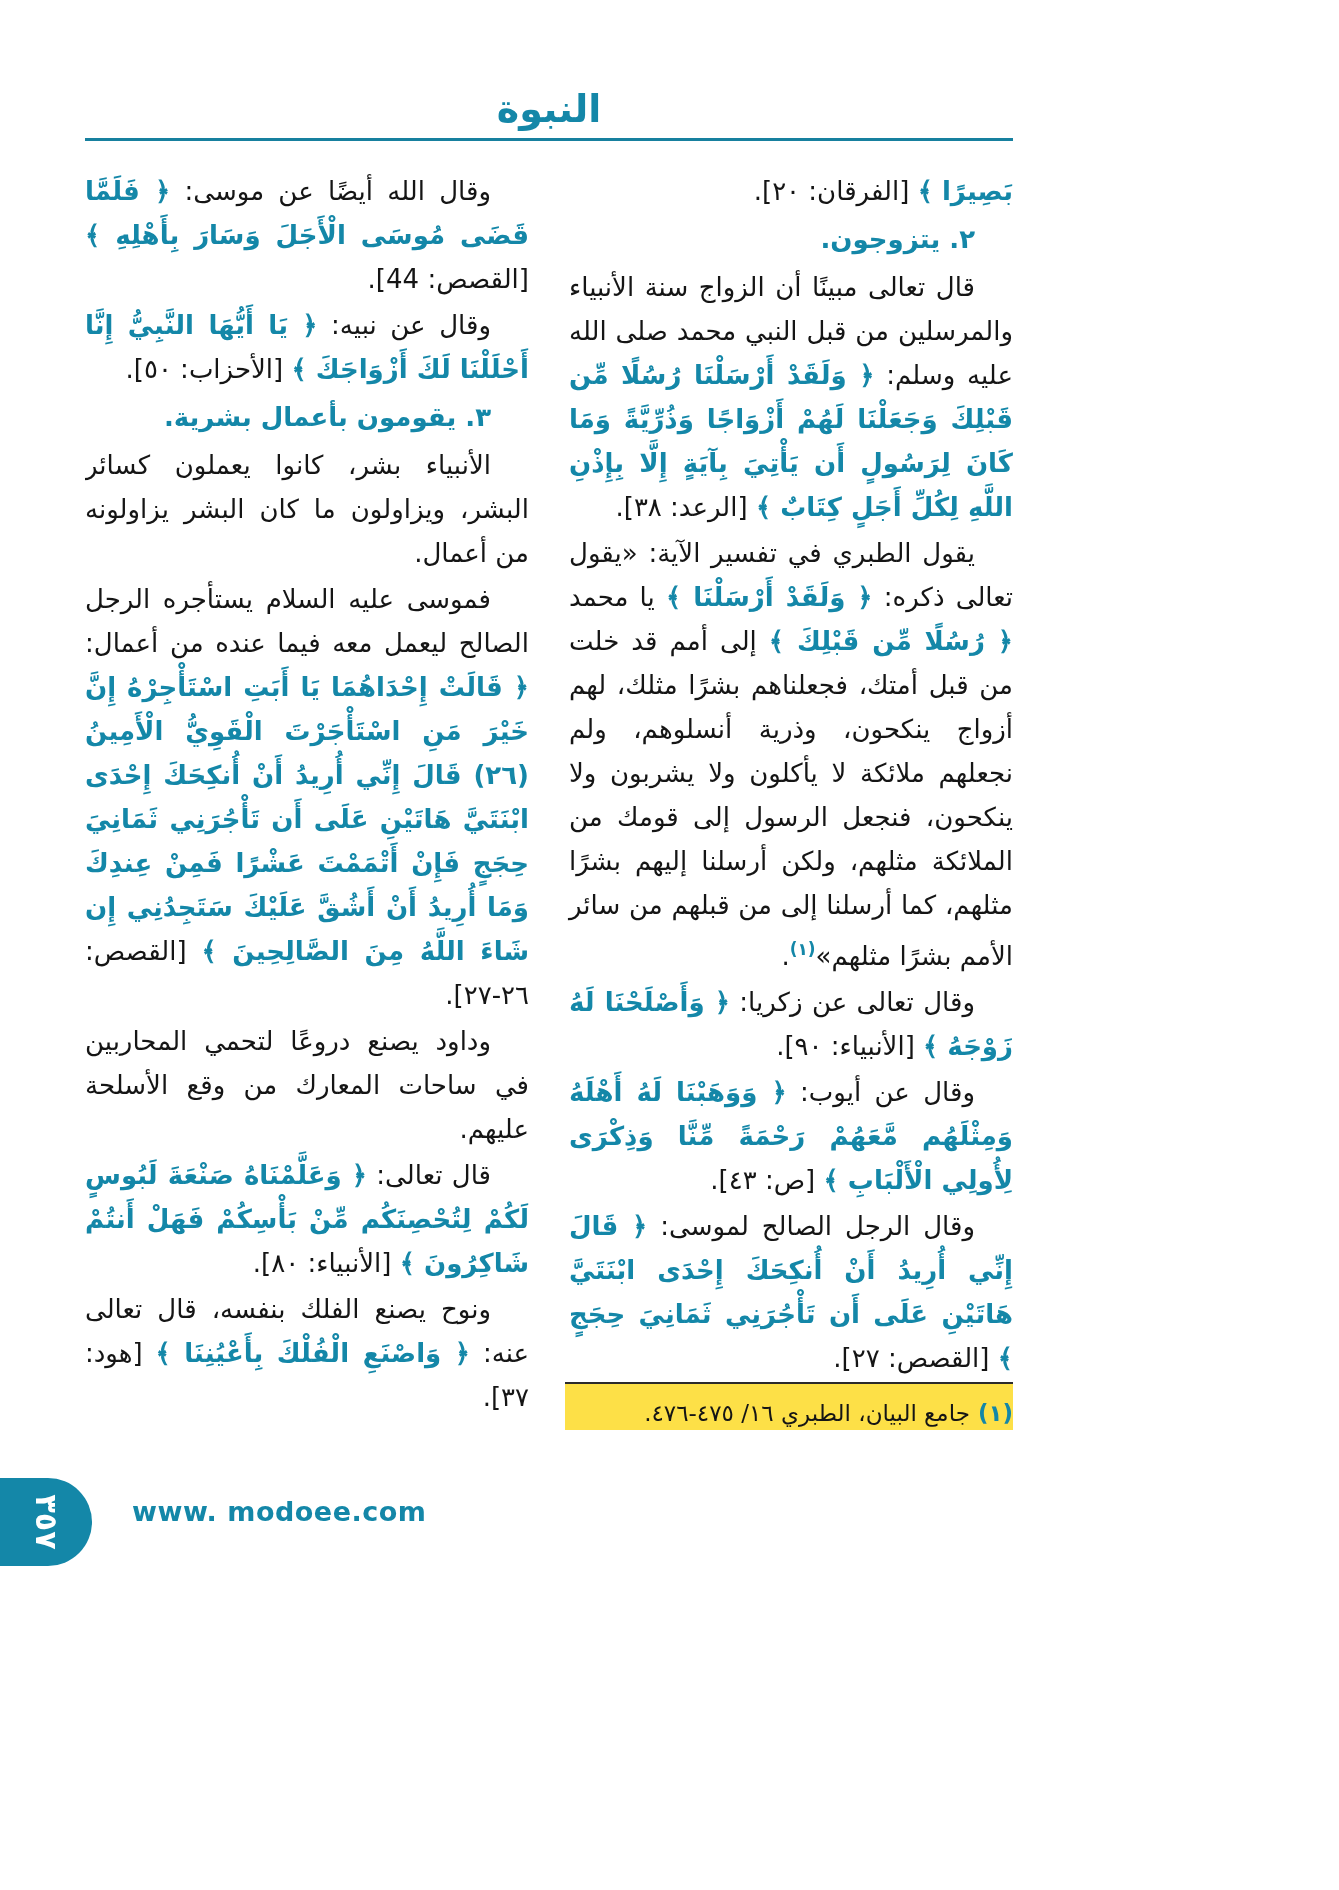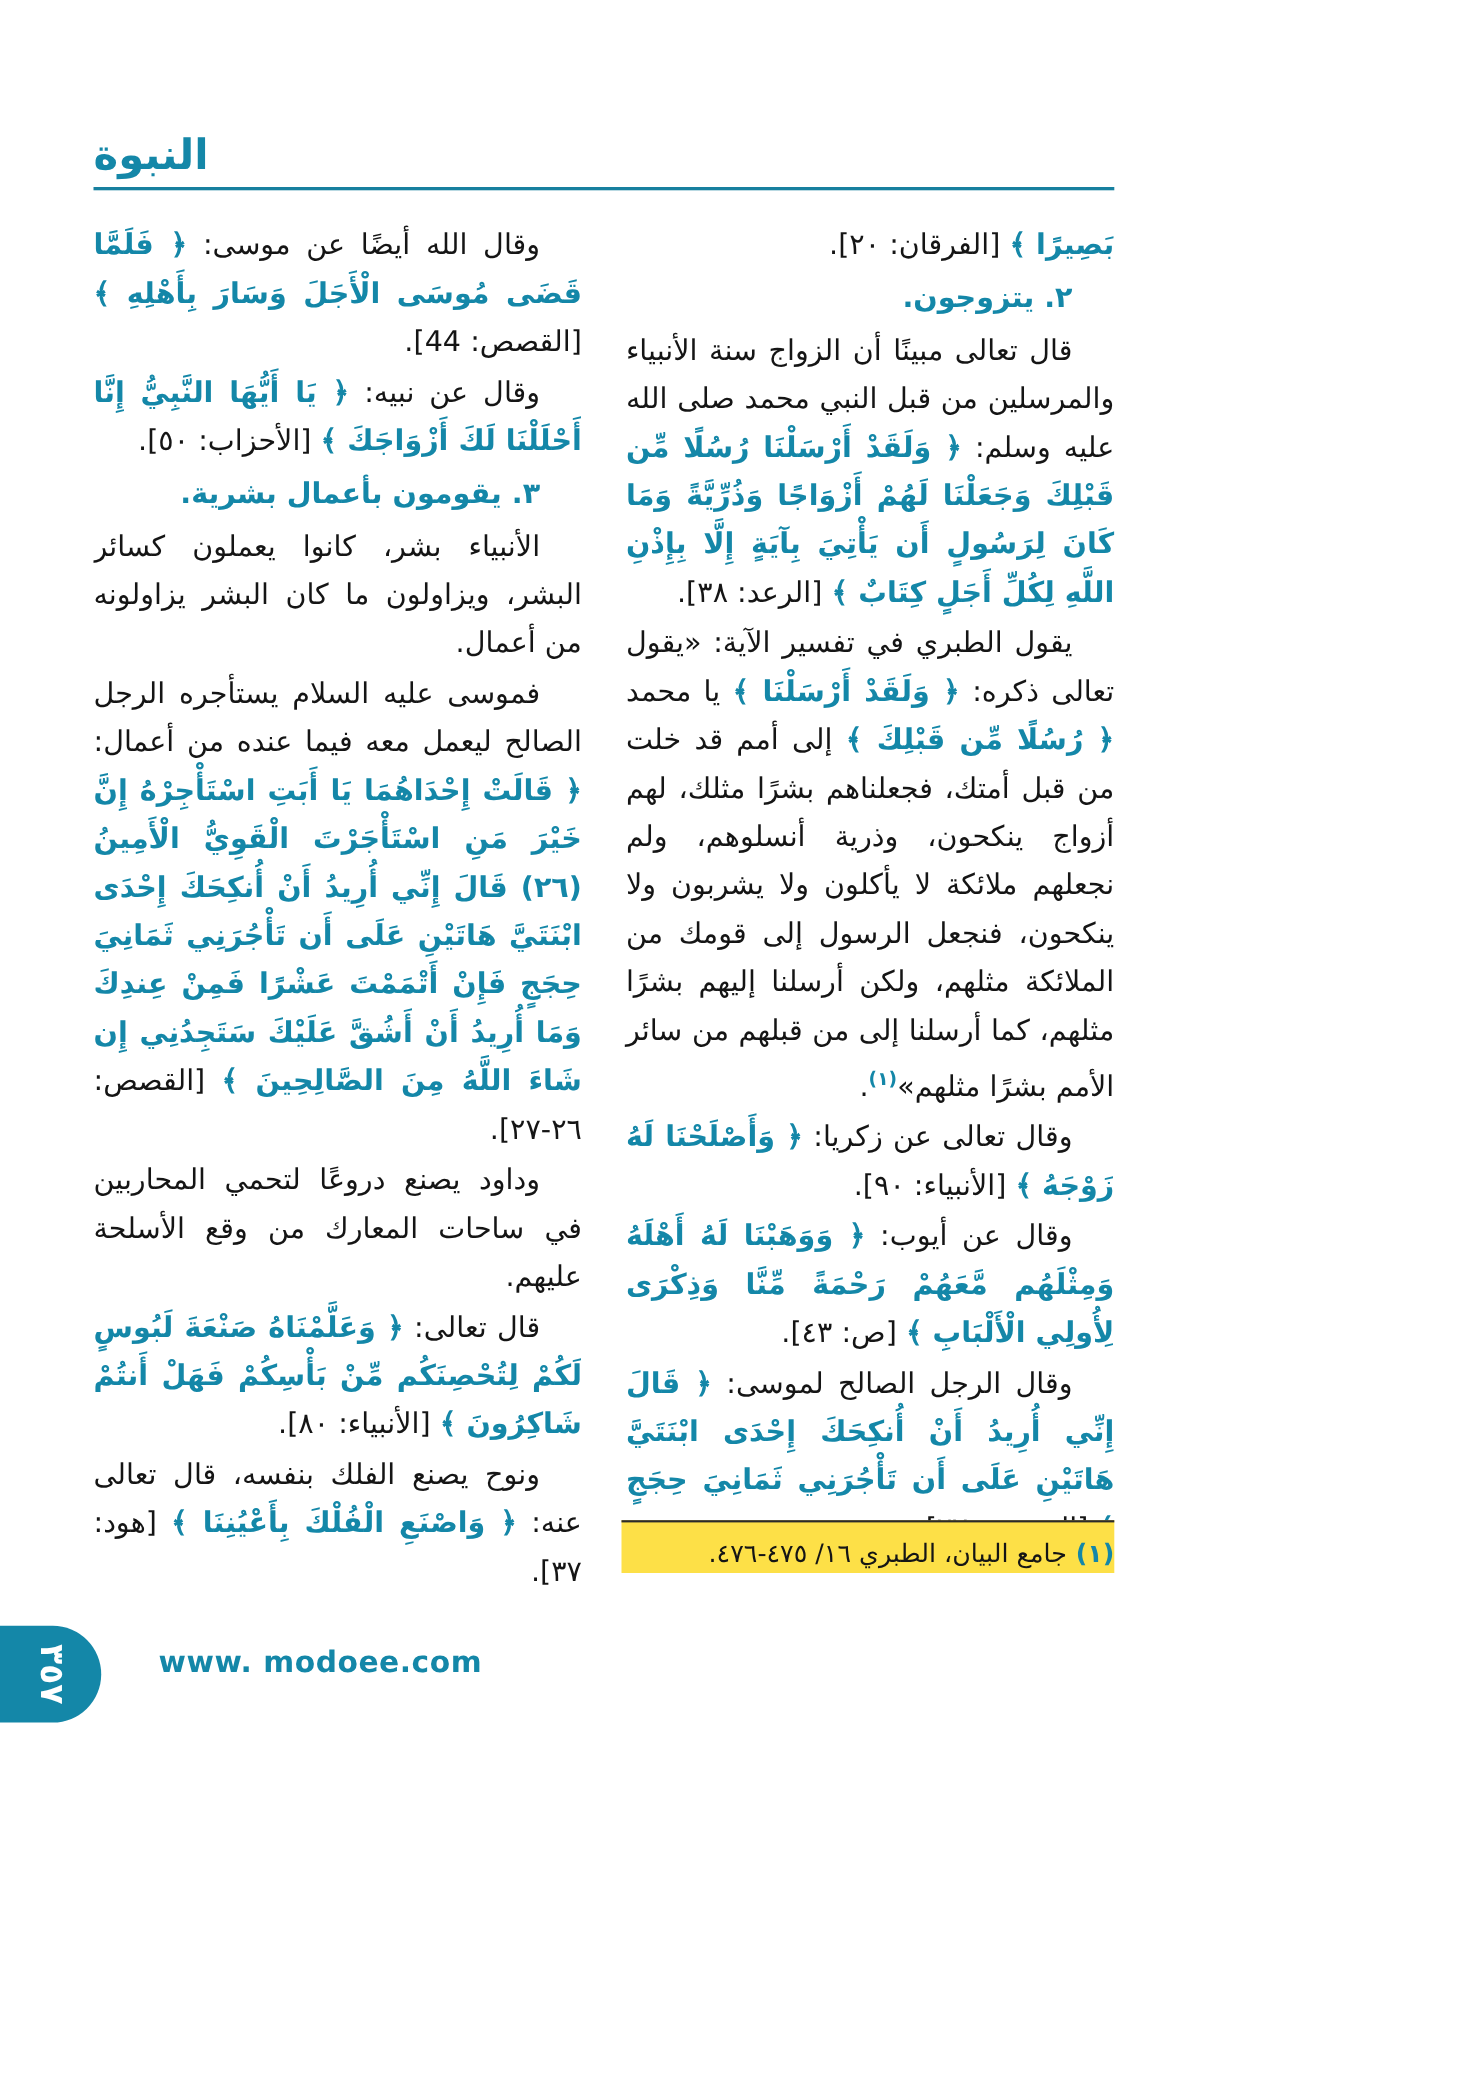--- a/index.html
+++ b/index.html
@@ -10,21 +10,21 @@
   html,body{background:#ffffff;}
   body{
     width:1339px;height:1890px;
     position:relative;overflow:hidden;
     direction:rtl;
     font-family:"DejaVu Sans",sans-serif;
     color:var(--ink);
   }
   .page{position:absolute;inset:0;background:#fff;}
   .content{position:absolute;left:85px;top:86px;width:928px;}
-  .page-header{text-align:left;margin-top:32px;}
+  .page-header{text-align:center;}
   .header-title{
     display:inline-block;
     color:var(--accent);
     font-size:38px;font-weight:bold;
     line-height:1.25;
     letter-spacing:1px;
   }
   .header-rule{border-bottom:3px solid #17809f;margin-top:4px;}
   .columns{
     display:flex;gap:40px;margin-top:28px;
@@ -62,21 +62,21 @@
     background:var(--accent);
     border-radius:0 44px 44px 0;
     display:flex;align-items:center;justify-content:center;
   }
   .page-num{
     color:#ffffff;font-size:30px;font-weight:bold;
     transform:rotate(90deg);
     line-height:1;
   }
   .website{
-    position:absolute;left:144px;top:1496px;
+    position:absolute;left:132px;top:1496px;
     color:var(--accent);
     font-size:27px;font-weight:bold;
     direction:ltr;letter-spacing:0.5px;text-align:right;
   }
 </style>
 </head>
 <body>
 
 <div class="page">
 

